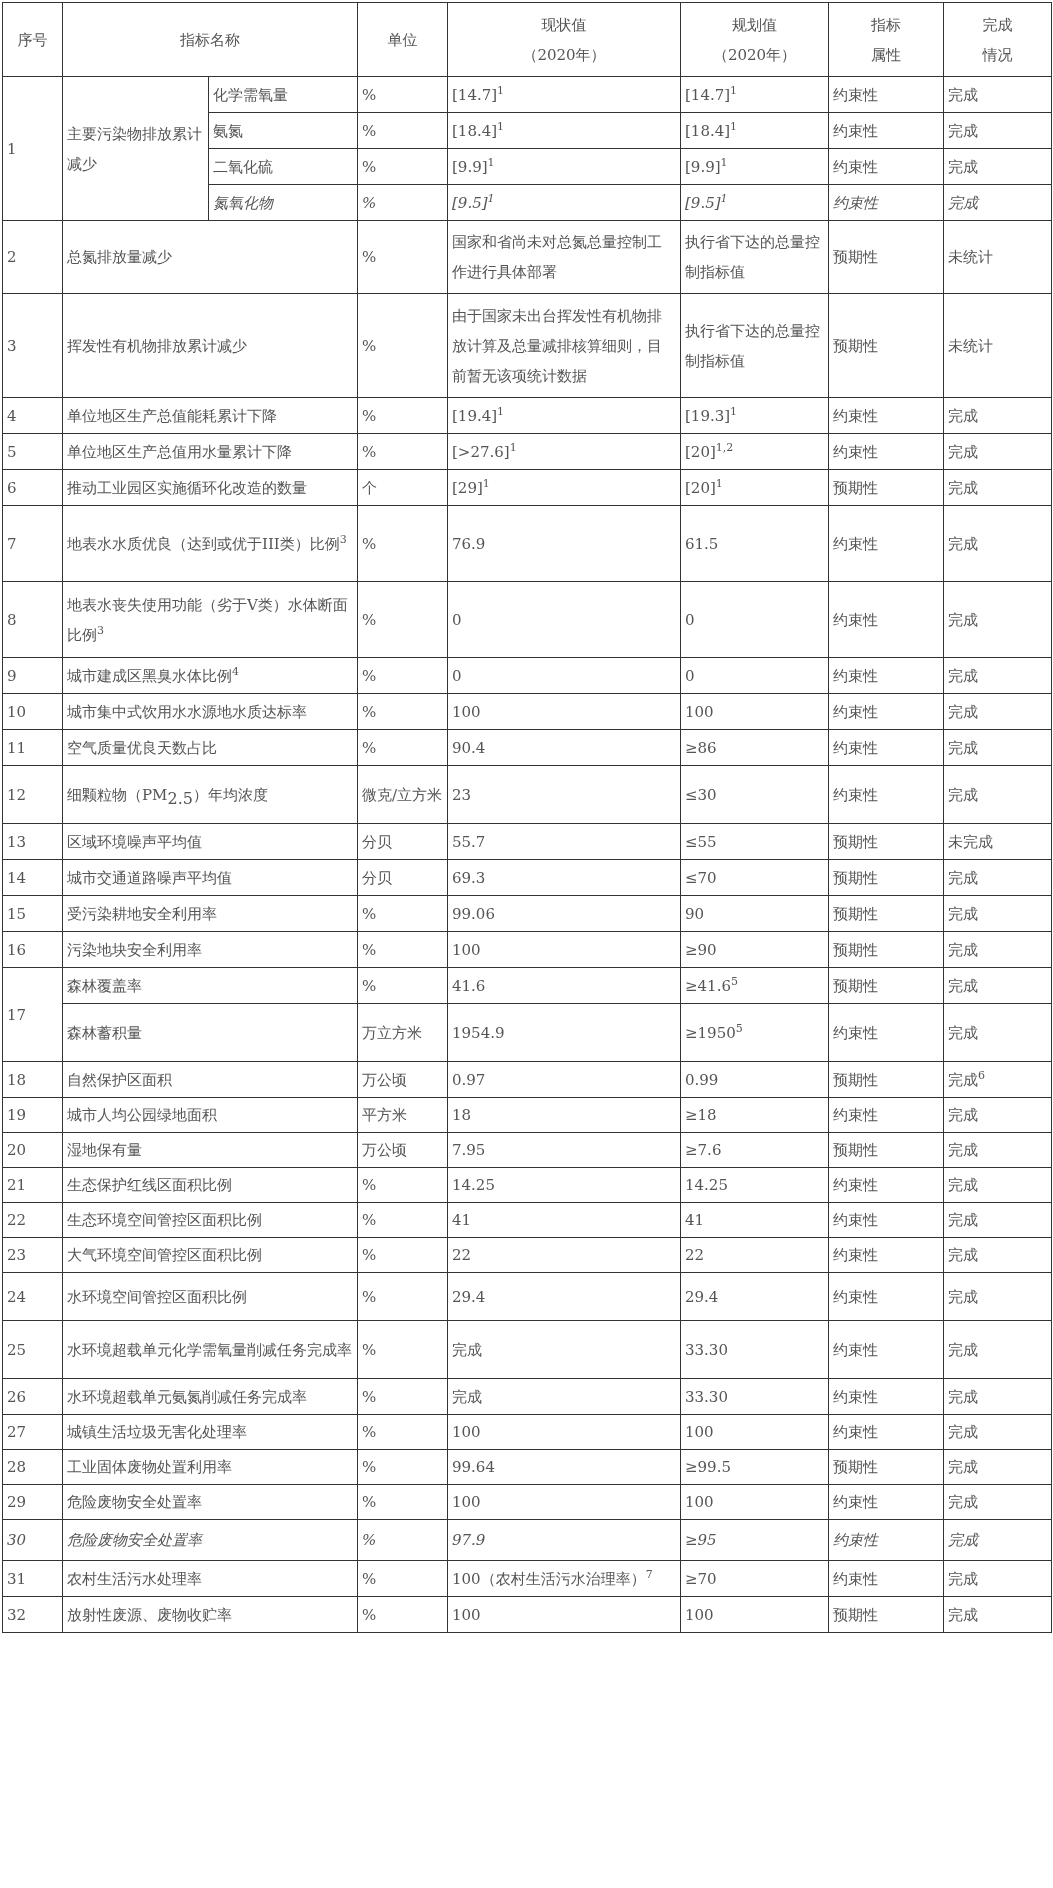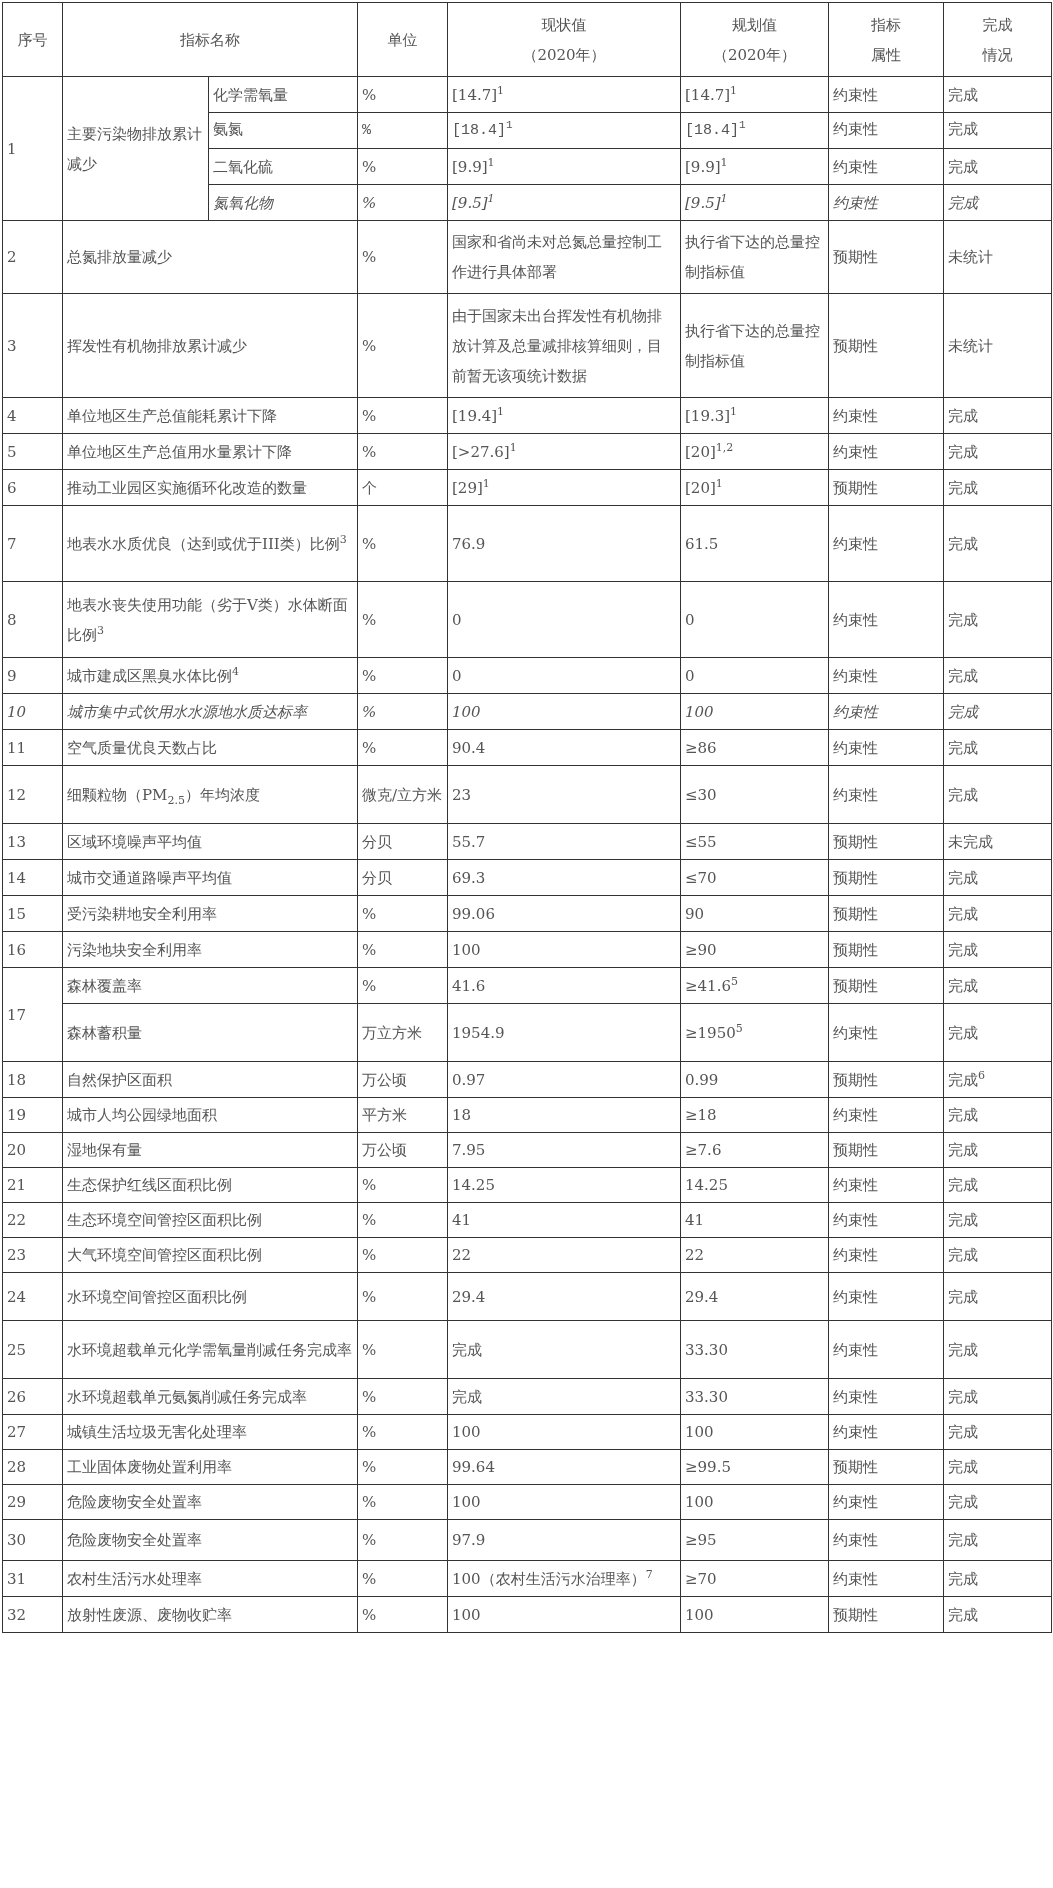--- a/index.html
+++ b/index.html
@@ -5,21 +5,21 @@
   html, body { margin: 0; padding: 0; background: #ffffff; }
   body { width: 1053px; height: 1888px; overflow: hidden; position: relative;
          font-family: "DejaVu Serif", "Liberation Serif", serif; color: #555; }
   table { position: absolute; left: 2px; top: 2px; border-collapse: collapse;
           table-layout: fixed; width: 1049px; }
   td, th { border: 1.5px solid #333; font-size: 15px; font-weight: normal;
            padding: 0 4px; vertical-align: middle; line-height: 30px; color: #555;
            text-align: left; word-break: break-all; }
   th { text-align: center; }
   sup { font-size: 11px; line-height: 0; vertical-align: 6px; }
-  sub { font-size: 11px; line-height: 0; vertical-align: -4px; }
+  sub { font-size: 16px; line-height: 0; vertical-align: -4px; }
 </style>
 </head>
 <body>
 
 <table>
   <colgroup>
     <col style="width:60px">
       <col style="width:146px">
       <col style="width:149px">
       <col style="width:90px">
@@ -43,21 +43,21 @@
       <tr style="height: 36px;">
         <td rowspan="4"><span>1</span></td>
         <td rowspan="4"><span>主要污染物排放累计减少</span></td>
         <td><span>化学需氧量</span></td>
         <td><span>%</span></td>
         <td><span>[14.7]</span><sup>1</sup></td>
         <td><span>[14.7]</span><sup>1</sup></td>
         <td><span>约束性</span></td>
         <td><span>完成</span></td>
       </tr>
-      <tr style="height: 36px; font-family: Liberation Mono, monospace;">
+      <tr style="height: 36px;">
         <td><span>氨氮</span></td>
         <td><span>%</span></td>
         <td><span>[18.4]</span><sup>1</sup></td>
         <td><span>[18.4]</span><sup>1</sup></td>
         <td><span>约束性</span></td>
         <td><span>完成</span></td>
       </tr>
       <tr style="height: 36px;">
         <td><span>二氧化硫</span></td>
         <td><span>%</span></td>
@@ -139,21 +139,21 @@
       </tr>
       <tr style="height: 36px;">
         <td><span>9</span></td>
         <td colspan="2"><span>城市建成区黑臭水体比例</span><sup>4</sup></td>
         <td><span>%</span></td>
         <td><span>0</span></td>
         <td><span>0</span></td>
         <td><span>约束性</span></td>
         <td><span>完成</span></td>
       </tr>
-      <tr style="height: 36px; font-style: italic;">
+      <tr style="height: 36px;">
         <td><span>10</span></td>
         <td colspan="2"><span>城市集中式饮用水水源地水质达标率</span></td>
         <td><span>%</span></td>
         <td><span>100</span></td>
         <td><span>100</span></td>
         <td><span>约束性</span></td>
         <td><span>完成</span></td>
       </tr>
       <tr style="height: 36px; padding-left: 19px;">
         <td><span>11</span></td>
@@ -327,21 +327,21 @@
       </tr>
       <tr style="height: 35px;">
         <td><span>29</span></td>
         <td colspan="2"><span>危险废物安全处置率</span></td>
         <td><span>%</span></td>
         <td><span>100</span></td>
         <td><span>100</span></td>
         <td><span>约束性</span></td>
         <td><span>完成</span></td>
       </tr>
-      <tr style="height: 41px;">
+      <tr style="height: 41px; font-style: italic;">
         <td><span>30</span></td>
         <td colspan="2"><span>危险废物安全处置率</span></td>
         <td><span>%</span></td>
         <td><span>97.9</span></td>
         <td><span>≥95</span></td>
         <td><span>约束性</span></td>
         <td><span>完成</span></td>
       </tr>
       <tr style="height: 36px;">
         <td><span>31</span></td>

